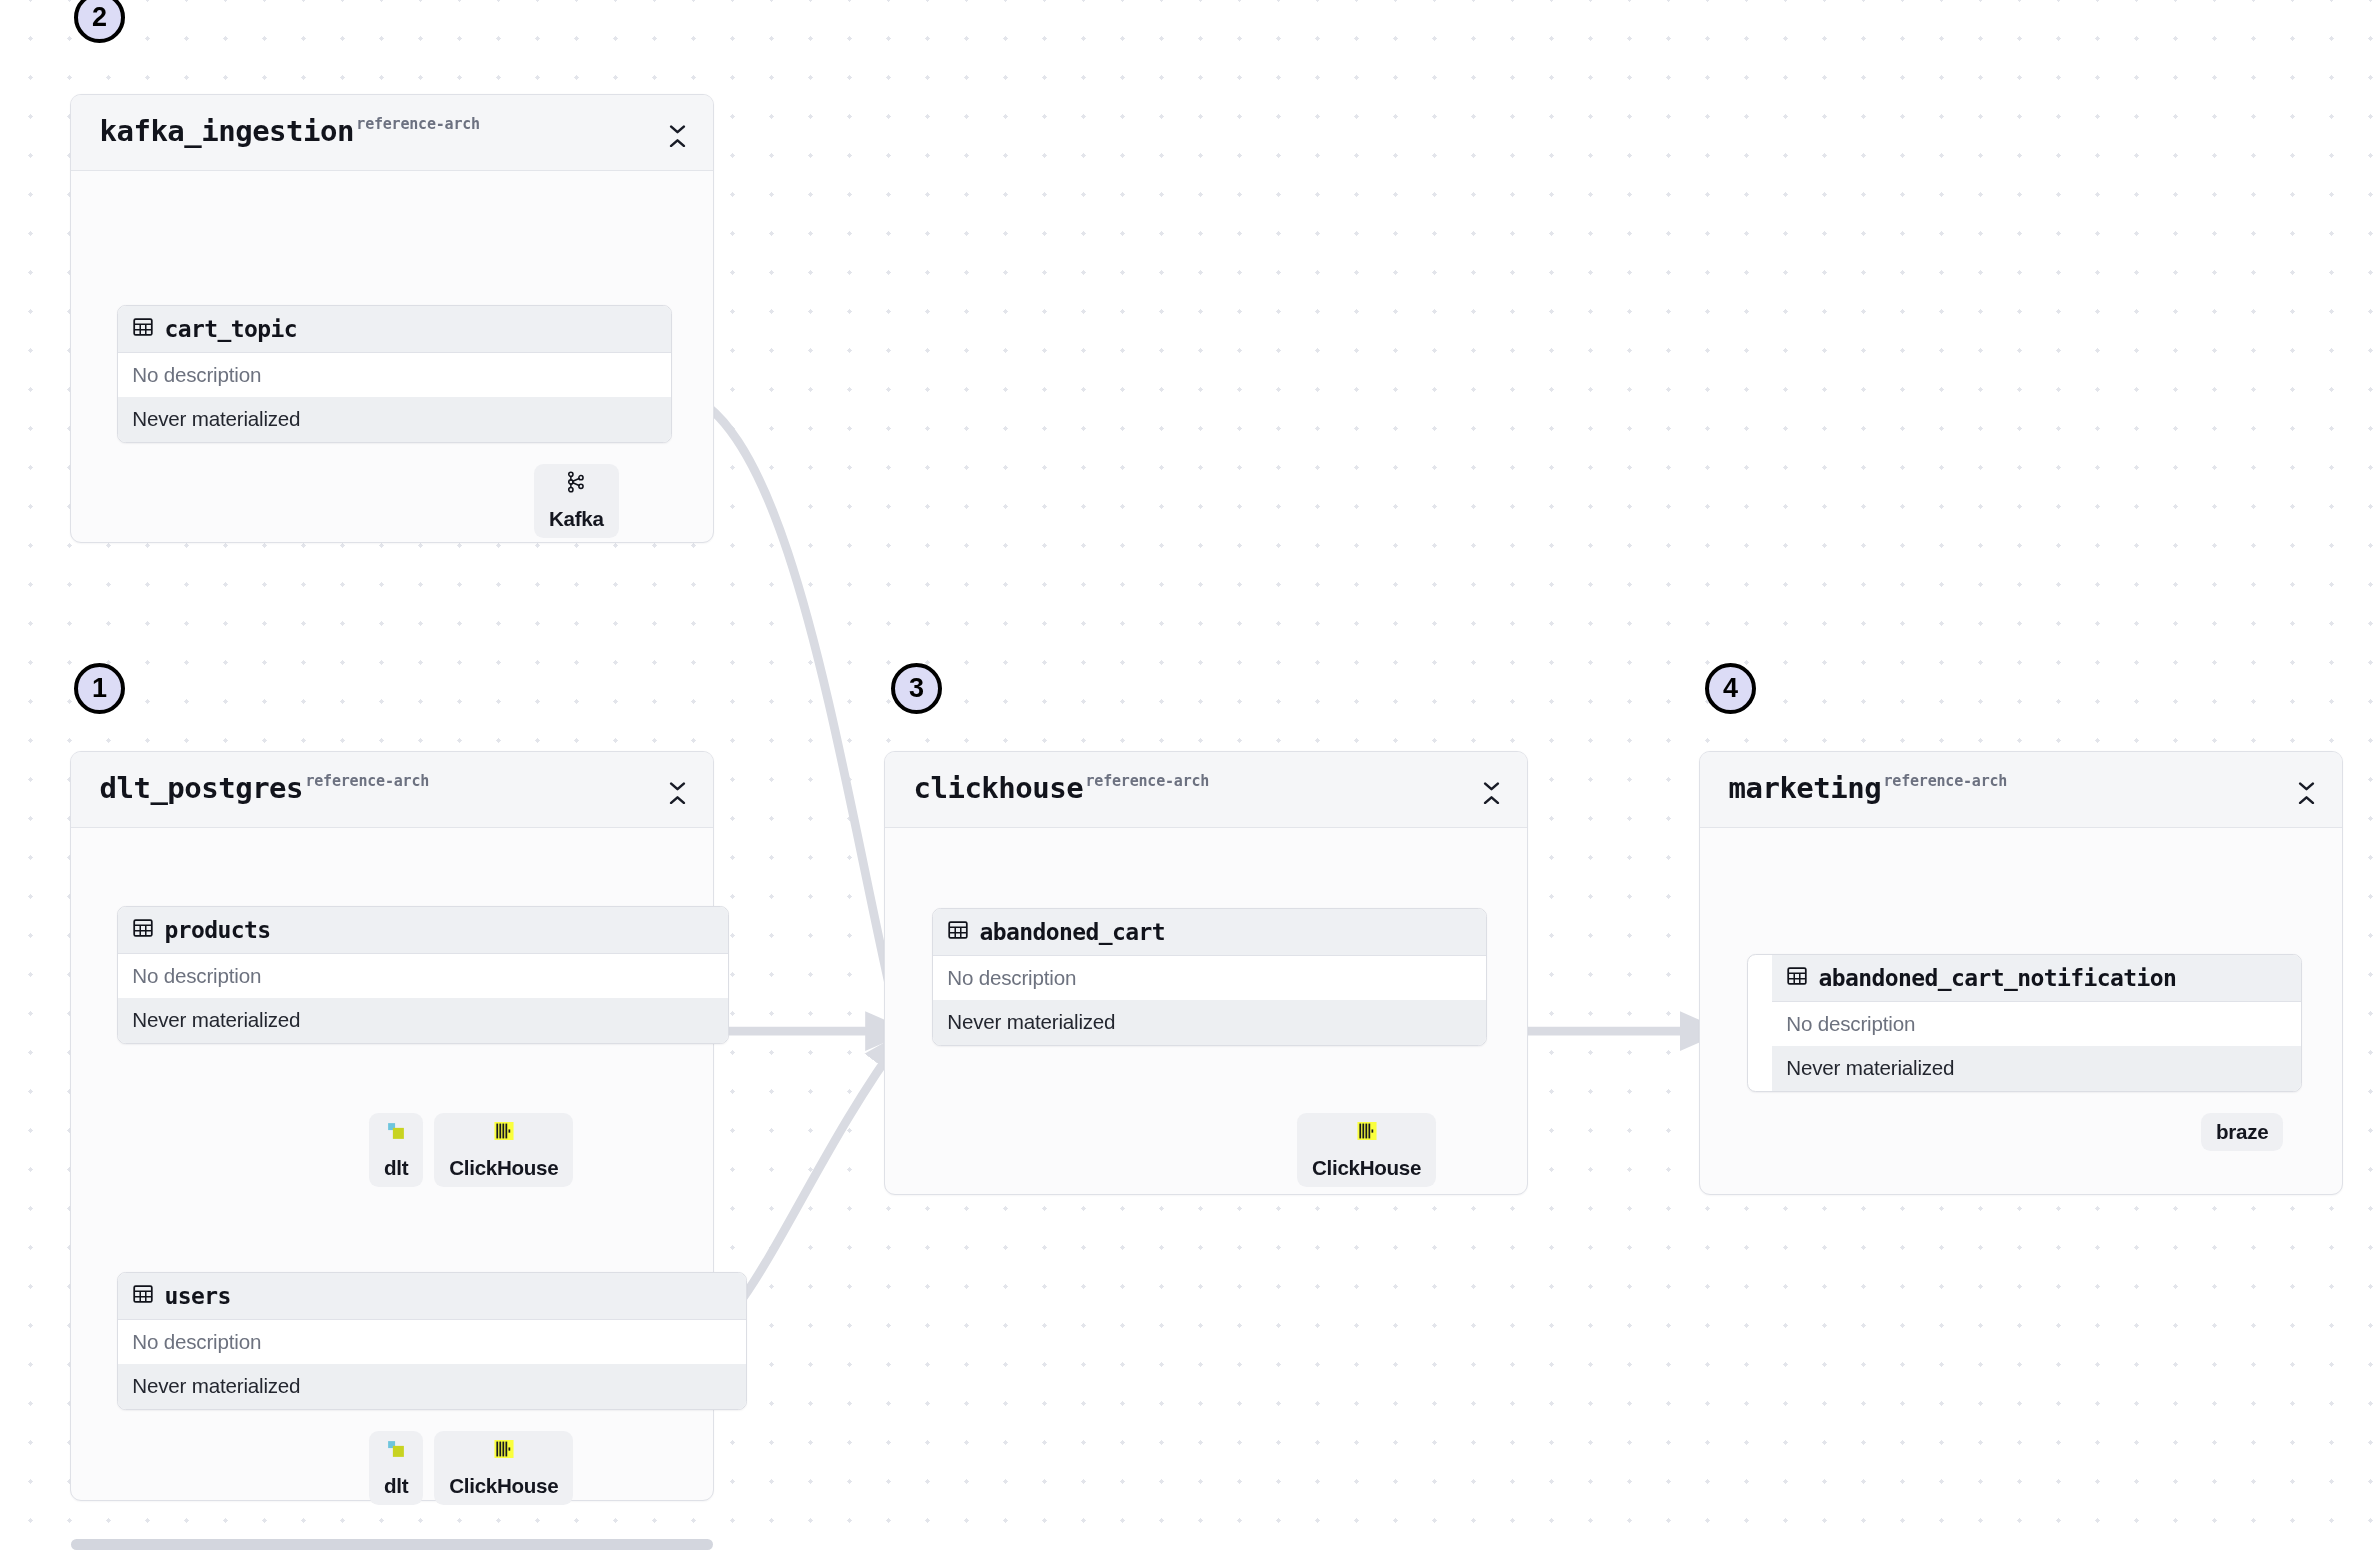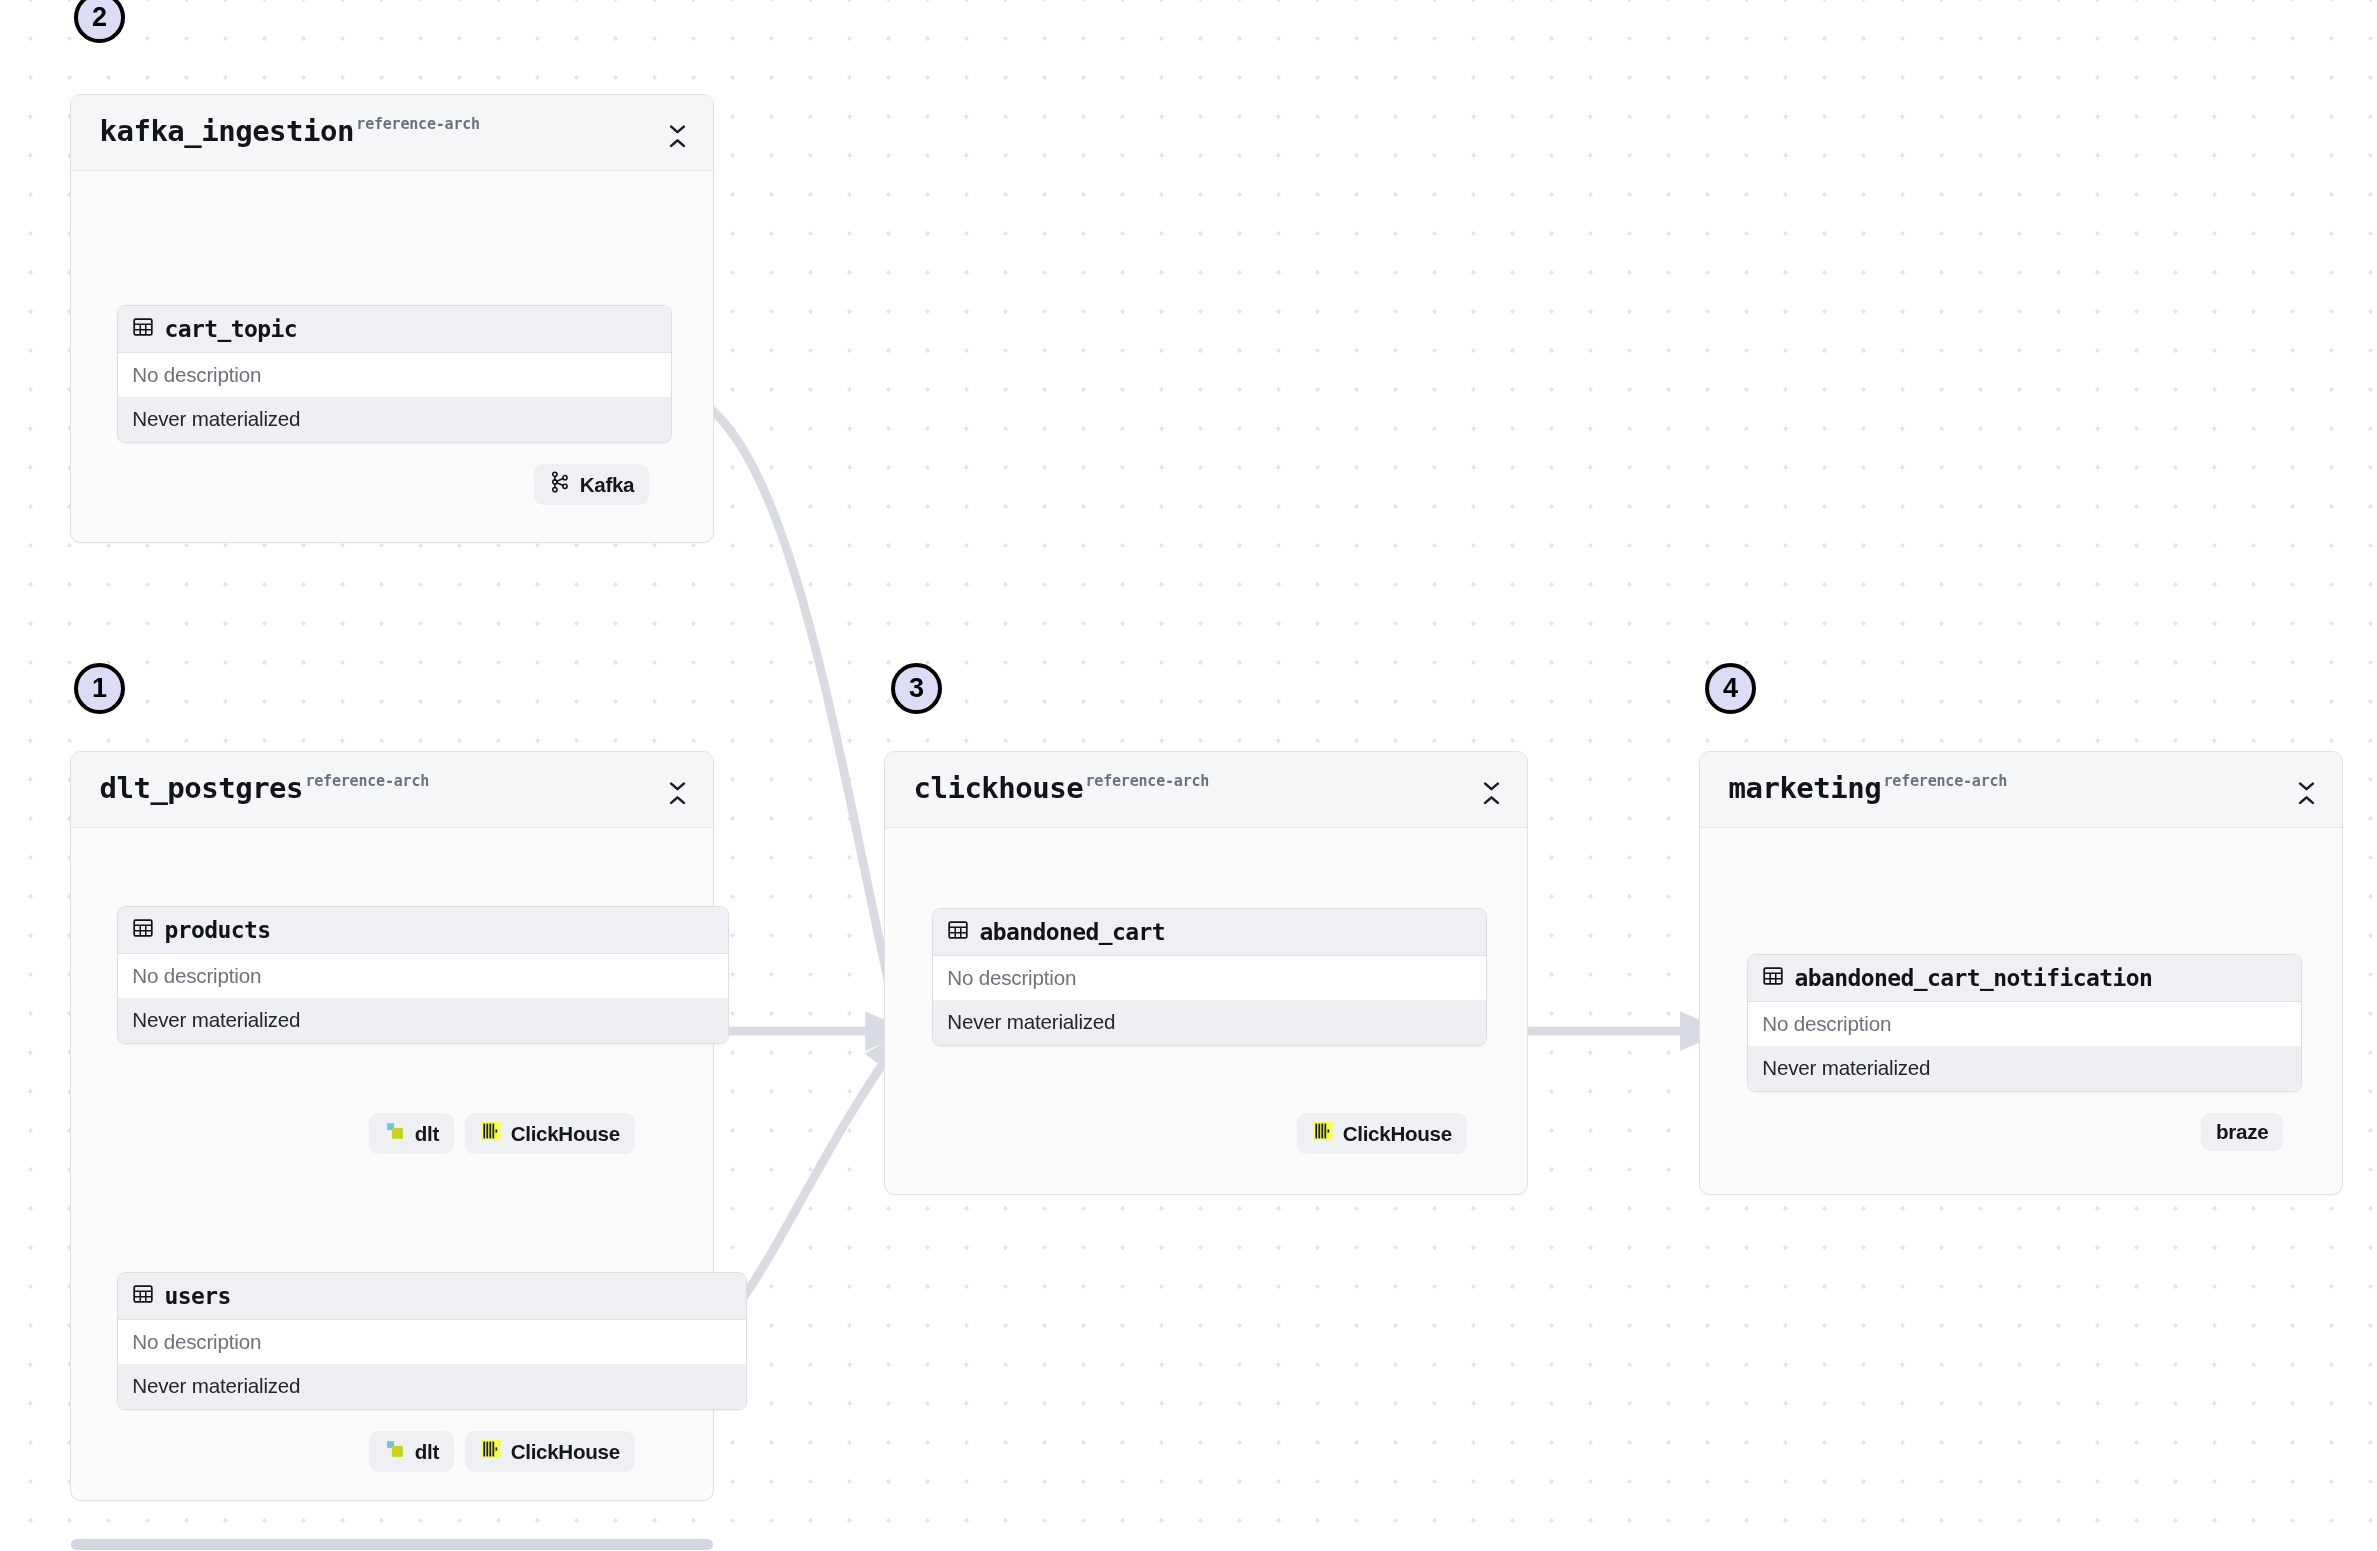--- a/index.html
+++ b/index.html
@@ -147,20 +147,21 @@
     gap: 8.7px;
     background: #eff0f3;
     border-radius: 9.5px;
     padding: 7.1px 15px;
     font-size: 20.6px;
     font-weight: 700;
     color: #14161f;
     letter-spacing: -0.3px;
     cursor: pointer;
     white-space: nowrap;
+    flex-direction: column;
   }
 
   .badge-ico { flex: none; display: block; }
 
   
   .step-badge {
     position: absolute;
     z-index: 6;
     width: 51px;
     height: 51px;
@@ -432,21 +433,21 @@
         <svg width="19" height="9.5" viewBox="0 0 24 12" fill="none" aria-hidden="true">
           <path d="M4 2 L12 9 L20 2" stroke="#181b26" stroke-width="3.2" stroke-linecap="round" stroke-linejoin="round"></path>
         </svg>
         <svg width="19" height="9.5" viewBox="0 0 24 12" fill="none" aria-hidden="true">
           <path d="M4 10 L12 3 L20 10" stroke="#181b26" stroke-width="3.2" stroke-linecap="round" stroke-linejoin="round"></path>
         </svg>
       </div>
     </div>
   </div>
 
-  <div class="node-card" style="left:1747px; top:954px; width:555px;">
+  <div class="node-card" style="left:1747px; top:954px; width:555px;padding-left:24px;">
     <div class="node-head">
       <span>
         <svg width="22" height="22" viewBox="0 0 24 24" fill="none" aria-hidden="true">
           <rect x="2.4" y="3.4" width="19.2" height="17.2" rx="1.6" stroke="#11131b" stroke-width="1.9"></rect>
           <path d="M2.4 9.1 H21.6 M9 9.1 V20.6 M15 9.1 V20.6 M2.4 15 H21.6" stroke="#11131b" stroke-width="1.7"></path>
         </svg>
       </span>
       <span class="node-name">abandoned_cart_notification</span>
     </div>
     <div class="node-desc">No description</div>

